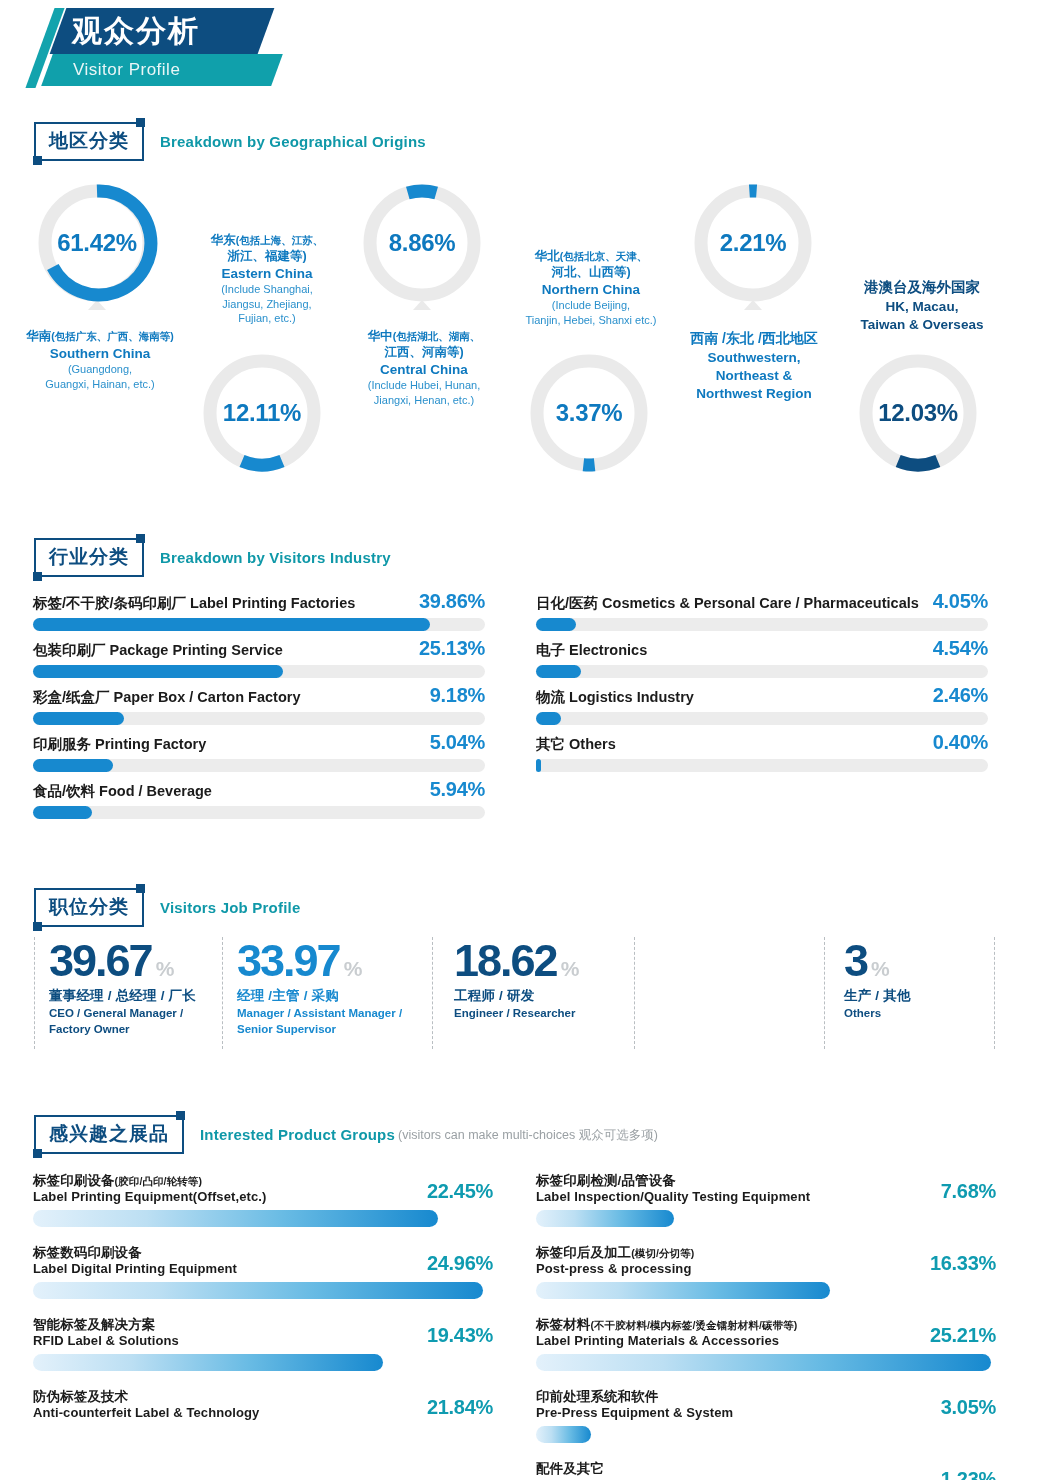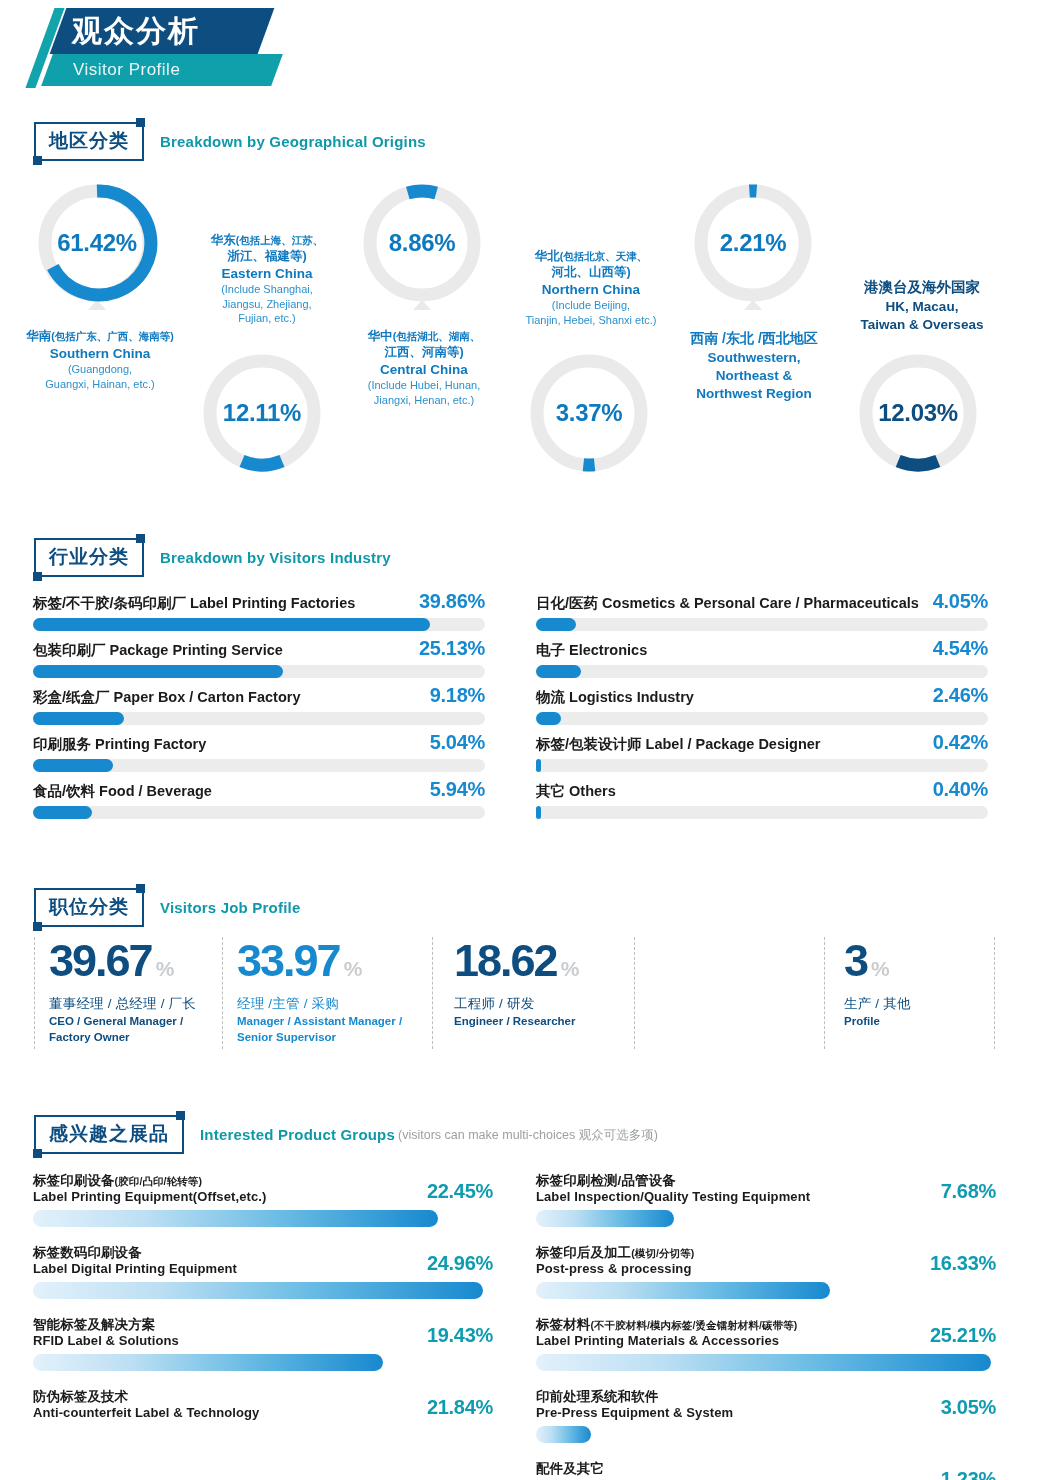--- a/index.html
+++ b/index.html
@@ -97,21 +97,21 @@
   }
 
   
   .jobs { position: absolute; left: 34px; top: 935px; width: 960px; height: 120px; }
   .job { position: absolute; top: 0; width: 175px; height: 120px; }
   .job .num {
     font-size: 45px; font-weight: bold; letter-spacing: -2px;
     font-family: "Liberation Sans", "DejaVu Sans", sans-serif;
   }
   .job .pctsign { font-size: 21px; color: #c9cdd0; font-weight: bold; margin-left: 4px; }
-  .job .cn { font-size: 13.5px; font-weight: normal; margin-top: 8px; letter-spacing: 0.2px; }
+  .job .cn { font-size: 13.5px; font-weight: bold; margin-top: 0; letter-spacing: 0.2px; }
   .job .en { font-size: 11.5px; font-weight: bold; line-height: 1.28; margin-top: 1px; }
   .job.navy .num, .job.navy .cn, .job.navy .en { color: #0d4d80; }
   .job.blue .num, .job.blue .cn, .job.blue .en { color: #1789cf; }
   .job-sep {
     position: absolute; top: 2px; width: 0; height: 112px;
     border-left: 1px dashed #b9bec2;
   }
 
   
   .prod-col { position: absolute; width: 460px; }
@@ -319,29 +319,20 @@
           <div class="ind-fill" style="width: 10.0107%;"></div>
         </div>
       </div>
       <div class="ind-row">
         <div class="ind-head">
           <div class="ind-name">物流 Logistics Industry</div>
           <div class="ind-pct">2.46%</div>
         </div>
         <div class="ind-track">
           <div class="ind-fill" style="width: 5.4243%;"></div>
-        </div>
-      </div>
-      <div class="ind-row">
-        <div class="ind-head">
-          <div class="ind-name">标签/包装设计师 Label / Package Designer</div>
-          <div class="ind-pct">0.42%</div>
-        </div>
-        <div class="ind-track">
-          <div class="ind-fill" style="width: 0.9261%;"></div>
         </div>
       </div>
       <div class="ind-row">
         <div class="ind-head">
           <div class="ind-name">其它 Others</div>
           <div class="ind-pct">0.40%</div>
         </div>
         <div class="ind-track">
           <div class="ind-fill" style="width: 0.882%;"></div>
         </div>
@@ -371,21 +362,21 @@
         <div class="en">Senior Supervisor</div>
       </div>
       <div class="job navy" style="left: 420px;">
         <div class="num">18.62<span class="pctsign">%</span></div>
         <div class="cn">工程师 / 研发</div>
         <div class="en">Engineer / Researcher</div>
       </div>
       <div class="job navy" style="left: 810px;">
         <div class="num">3<span class="pctsign">%</span></div>
         <div class="cn">生产 / 其他</div>
-        <div class="en">Profile</div>
+        <div class="en">Others</div>
       </div>
     </div>
 
   <div class="sec-head" style="left:34px; top:1115px;">
     <span class="sec-box">感兴趣之展品</span><span class="sec-en">Interested Product Groups</span><span class="sec-note">(visitors can make multi-choices 观众可选多项)</span>
   </div>
 
   <div class="prod-col" id="prod-left" style="left:33px; top:1172px;">
       <div class="prod-row">
         <div class="prod-head">

